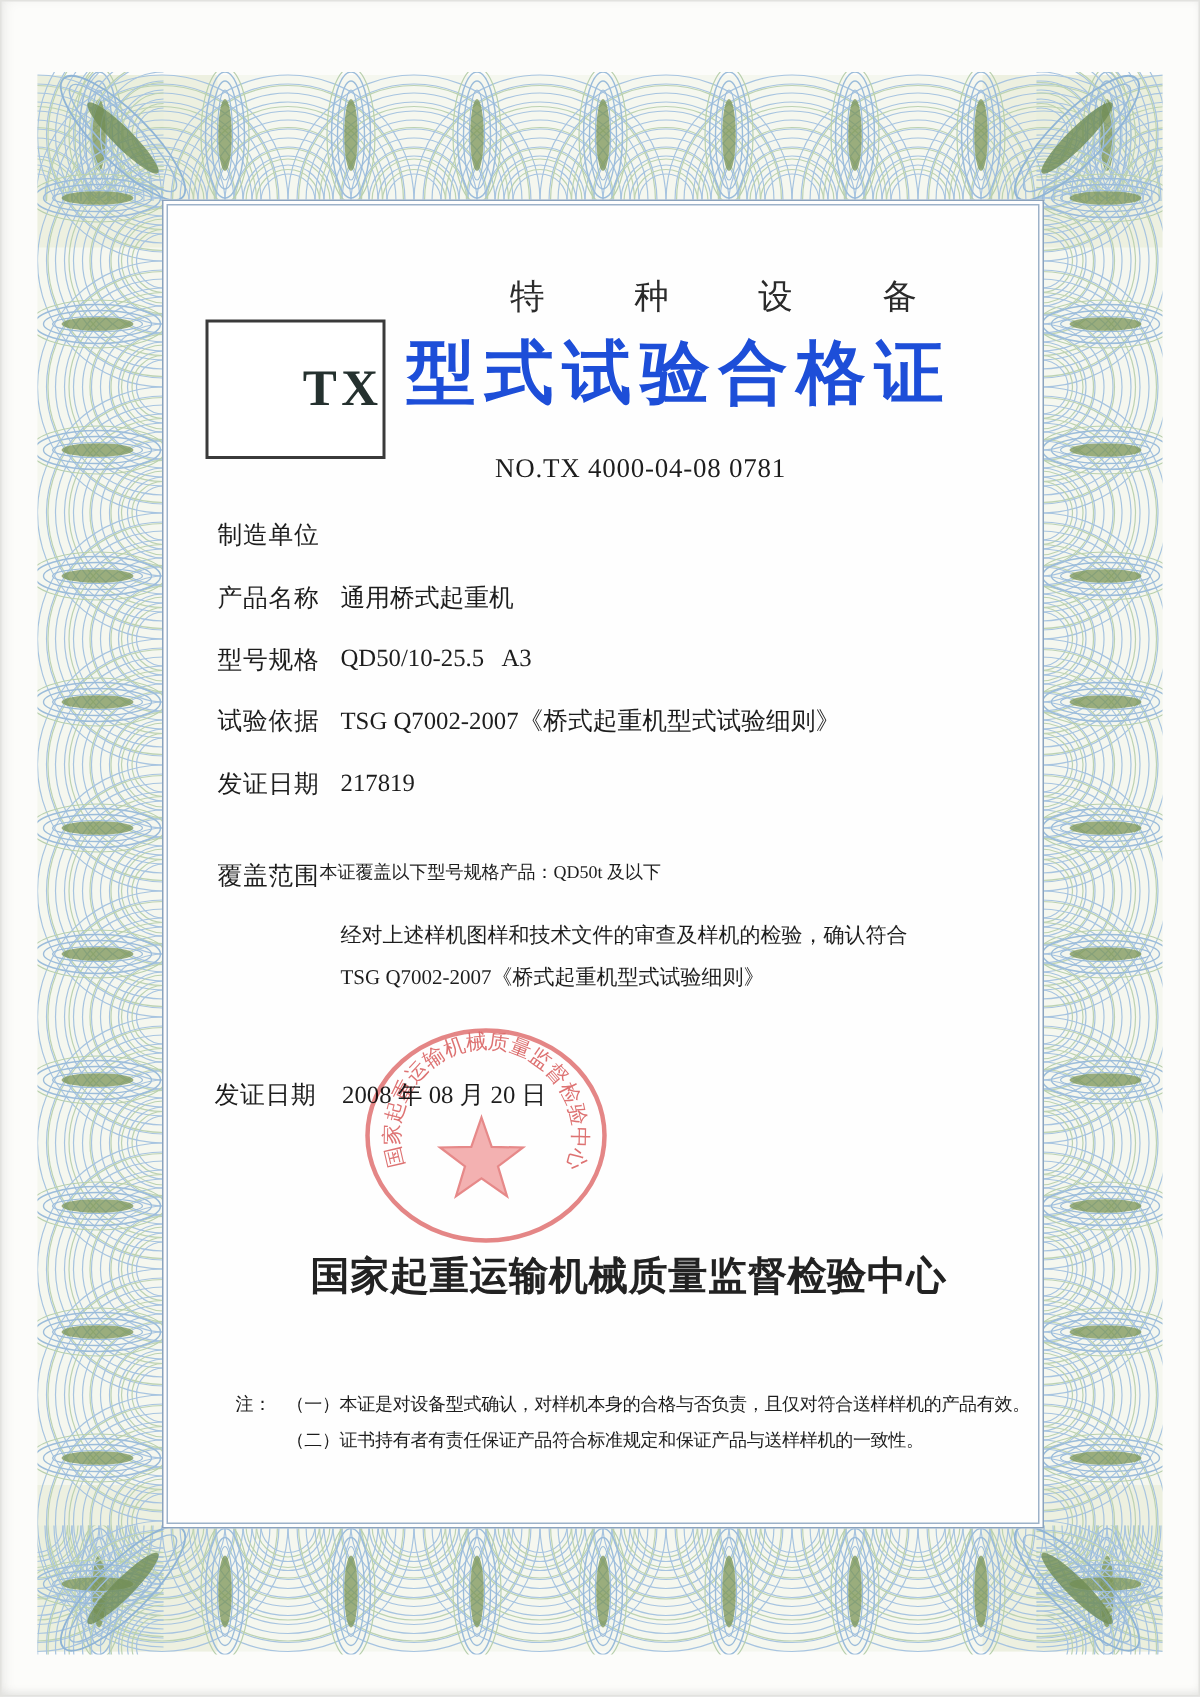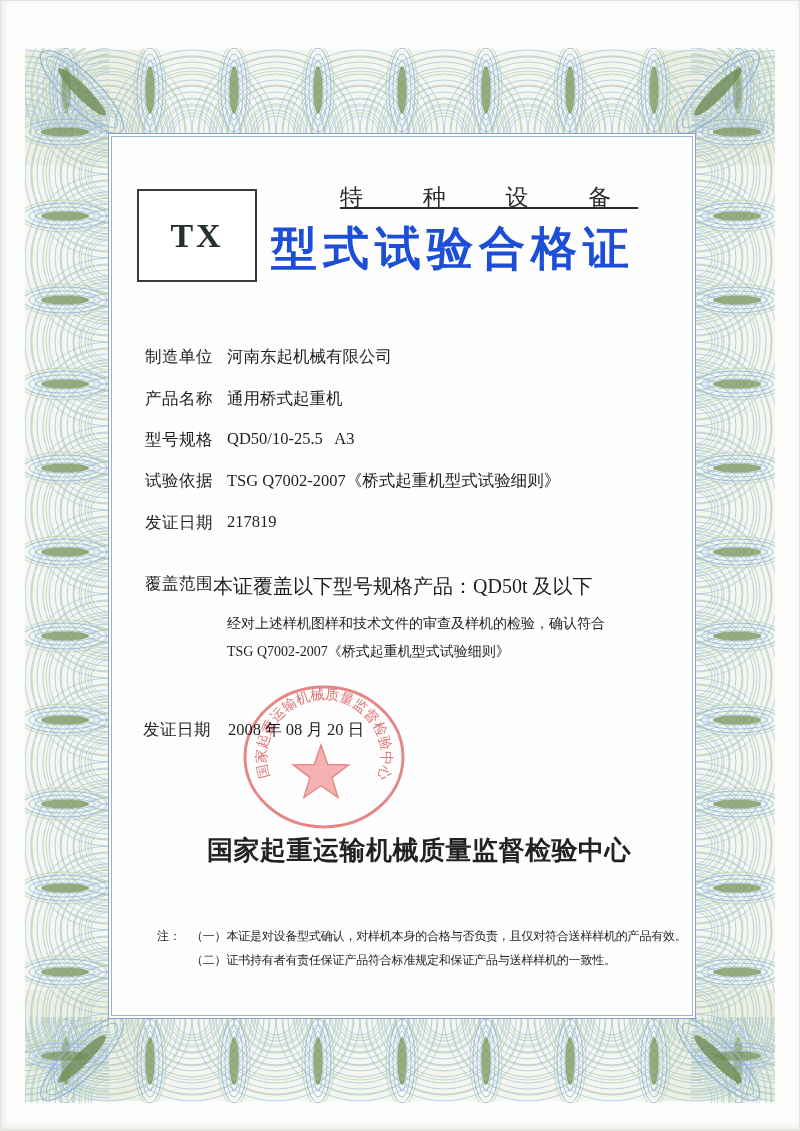--- a/index.html
+++ b/index.html
@@ -10,30 +10,30 @@
     box-shadow:inset 0 0 0 1px #e2e2df, inset 4px 0 8px rgba(0,0,0,.05), inset 0 -3px 6px rgba(0,0,0,.07);
   }
   .border-svg{position:absolute;left:0;top:0;z-index:0;}
   .panel{
     position:absolute;left:108px;top:133px;width:586px;height:884px;
     background:#fefefe;border:1px solid #8aa2bd;z-index:1;
   }
   .panel-inner{position:absolute;left:2px;top:2px;right:2px;bottom:2px;border:1px solid #9db2c9;}
   .abs{position:absolute;z-index:2;white-space:pre;}
   .tx-box{
-    left:137px;top:189px;width:116px;height:89px;border:2px solid #3a3a3a;
-    display:flex;align-items:center;justify-content:center;background:#fff;
+    left:137px;top:213px;width:116px;height:89px;border:2px solid #3a3a3a;
+    display:flex;align-items:center;justify-content:flex-end;background:#fff;
   }
   .tx-label{font-size:34px;font-weight:bold;letter-spacing:3px;color:#25312f;}
-  .super-title{left:340px;top:182px;font-size:23px;letter-spacing:27px;color:#2b2b2b;text-decoration:underline;}
+  .super-title{left:340px;top:182px;font-size:23px;letter-spacing:27px;color:#2b2b2b;}
   .main-title{left:271px;top:218px;font-size:46px;font-weight:bold;letter-spacing:6px;color:#1d4ed8;}
   .cert-no{left:330px;top:302px;font-size:18px;letter-spacing:.5px;}
   .field-label{left:145px;font-size:16.5px;letter-spacing:.5px;}
   .field-value{left:227px;font-size:16.5px;}
-  .coverage-value{left:213px;font-size:20px;}
+  .coverage-value{left:213px;font-size:12px;}
   .para{left:227px;font-size:14px;}
   .issue-label{left:143px;top:719px;font-size:16.5px;letter-spacing:.5px;}
   .issue-value{left:228px;top:719px;font-size:16.5px;}
   .issuer{left:207px;top:833px;font-size:26px;font-weight:bold;letter-spacing:.5px;color:#222;}
   .notes-label{left:157px;top:928px;font-size:12px;}
   .note-1{left:191px;top:928px;font-size:12px;letter-spacing:-.2px;}
   .note-2{left:191px;top:952px;font-size:12px;letter-spacing:-.2px;}
   .seal{position:absolute;left:224px;top:657px;z-index:3;mix-blend-mode:multiply;opacity:.9;}
   .seal text{font-family:"Liberation Serif","DejaVu Serif",serif;}
 </style>
@@ -213,23 +213,23 @@
 
   <div class="panel">
     <div class="panel-inner"></div>
   </div>
 
   <div class="abs tx-box">
     <span class="tx-label">TX</span>
   </div>
   <div class="abs super-title">特 种 设 备</div>
   <div class="abs main-title">型式试验合格证</div>
+  <div class="abs cert-no">NO.TX 4000-04-08 0781</div>
 
   <div class="abs field-label" style="top:346px">制造单位</div>
-  <div class="abs field-value" style="top:346px">河南东起机械有限公司</div>
 
   <div class="abs field-label" style="top:388px">产品名称</div>
   <div class="abs field-value" style="top:388px">通用桥式起重机</div>
 
   <div class="abs field-label" style="top:429px">型号规格</div>
   <div class="abs field-value" style="top:429px">QD50/10-25.5   A3</div>
 
   <div class="abs field-label" style="top:470px">试验依据</div>
   <div class="abs field-value" style="top:470px">TSG Q7002-2007《桥式起重机型式试验细则》</div>
 

